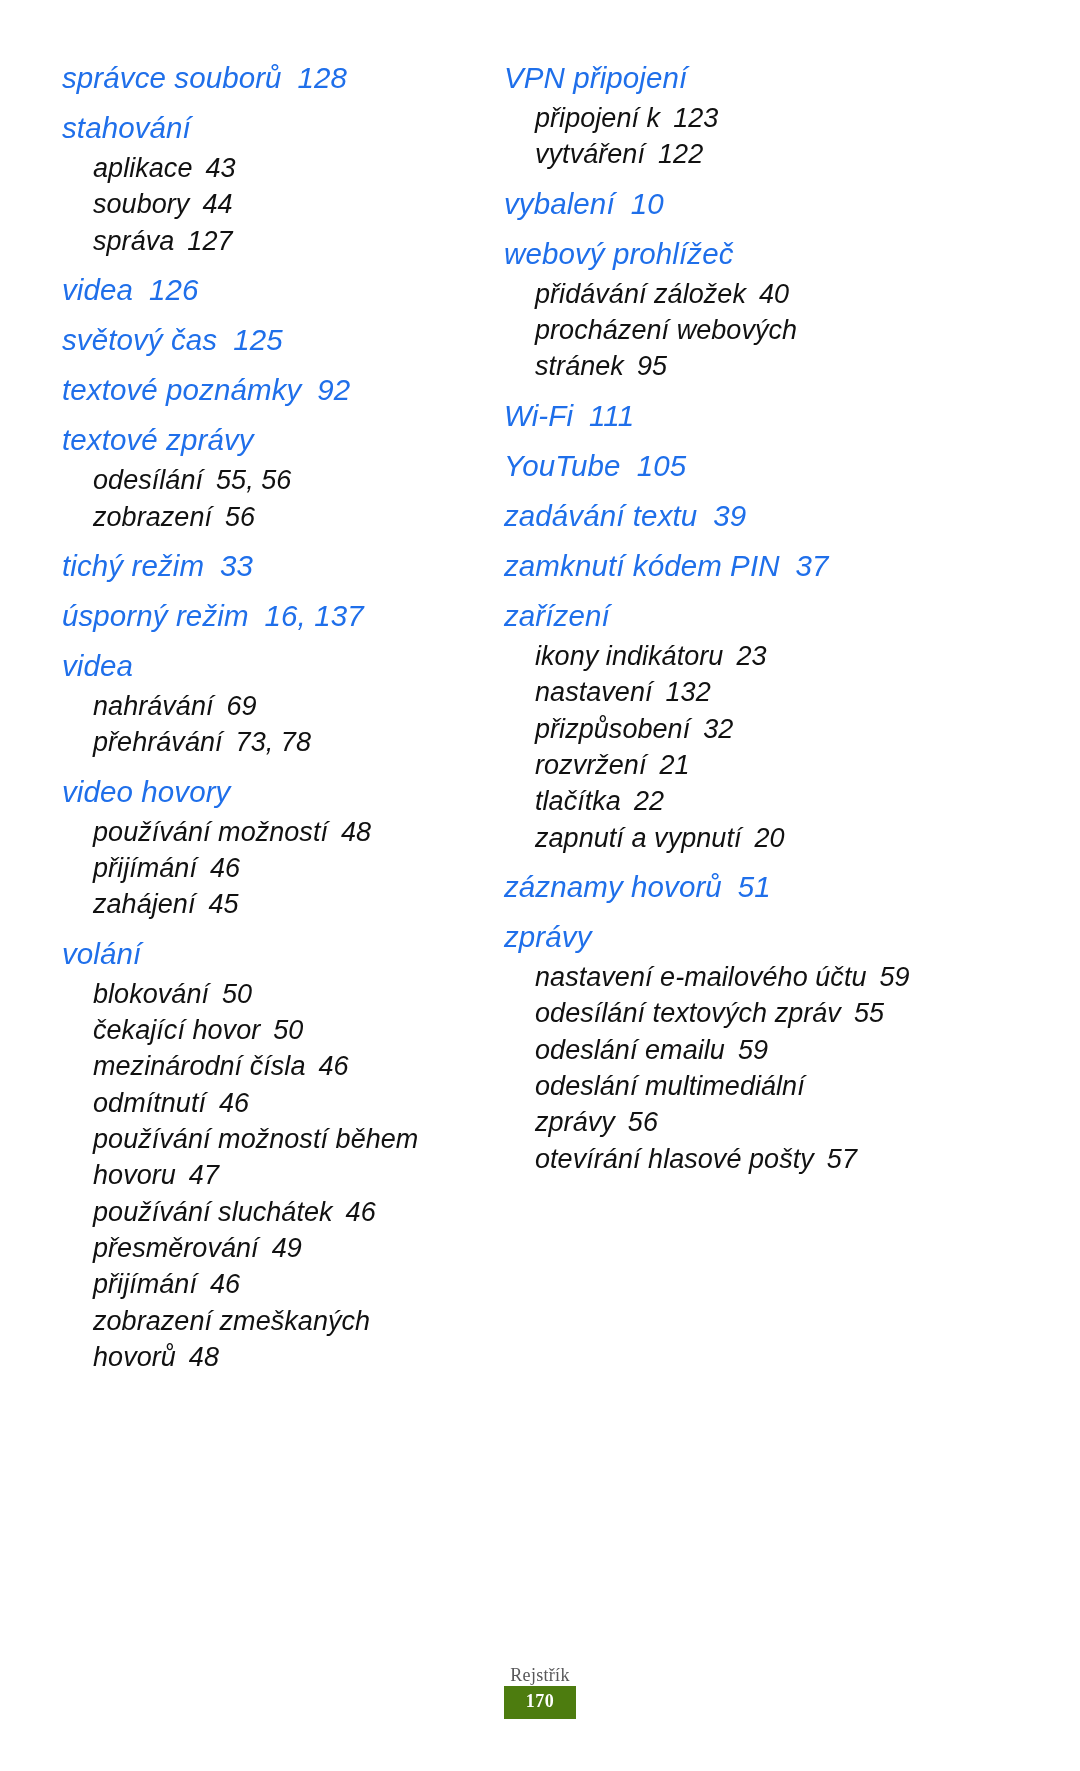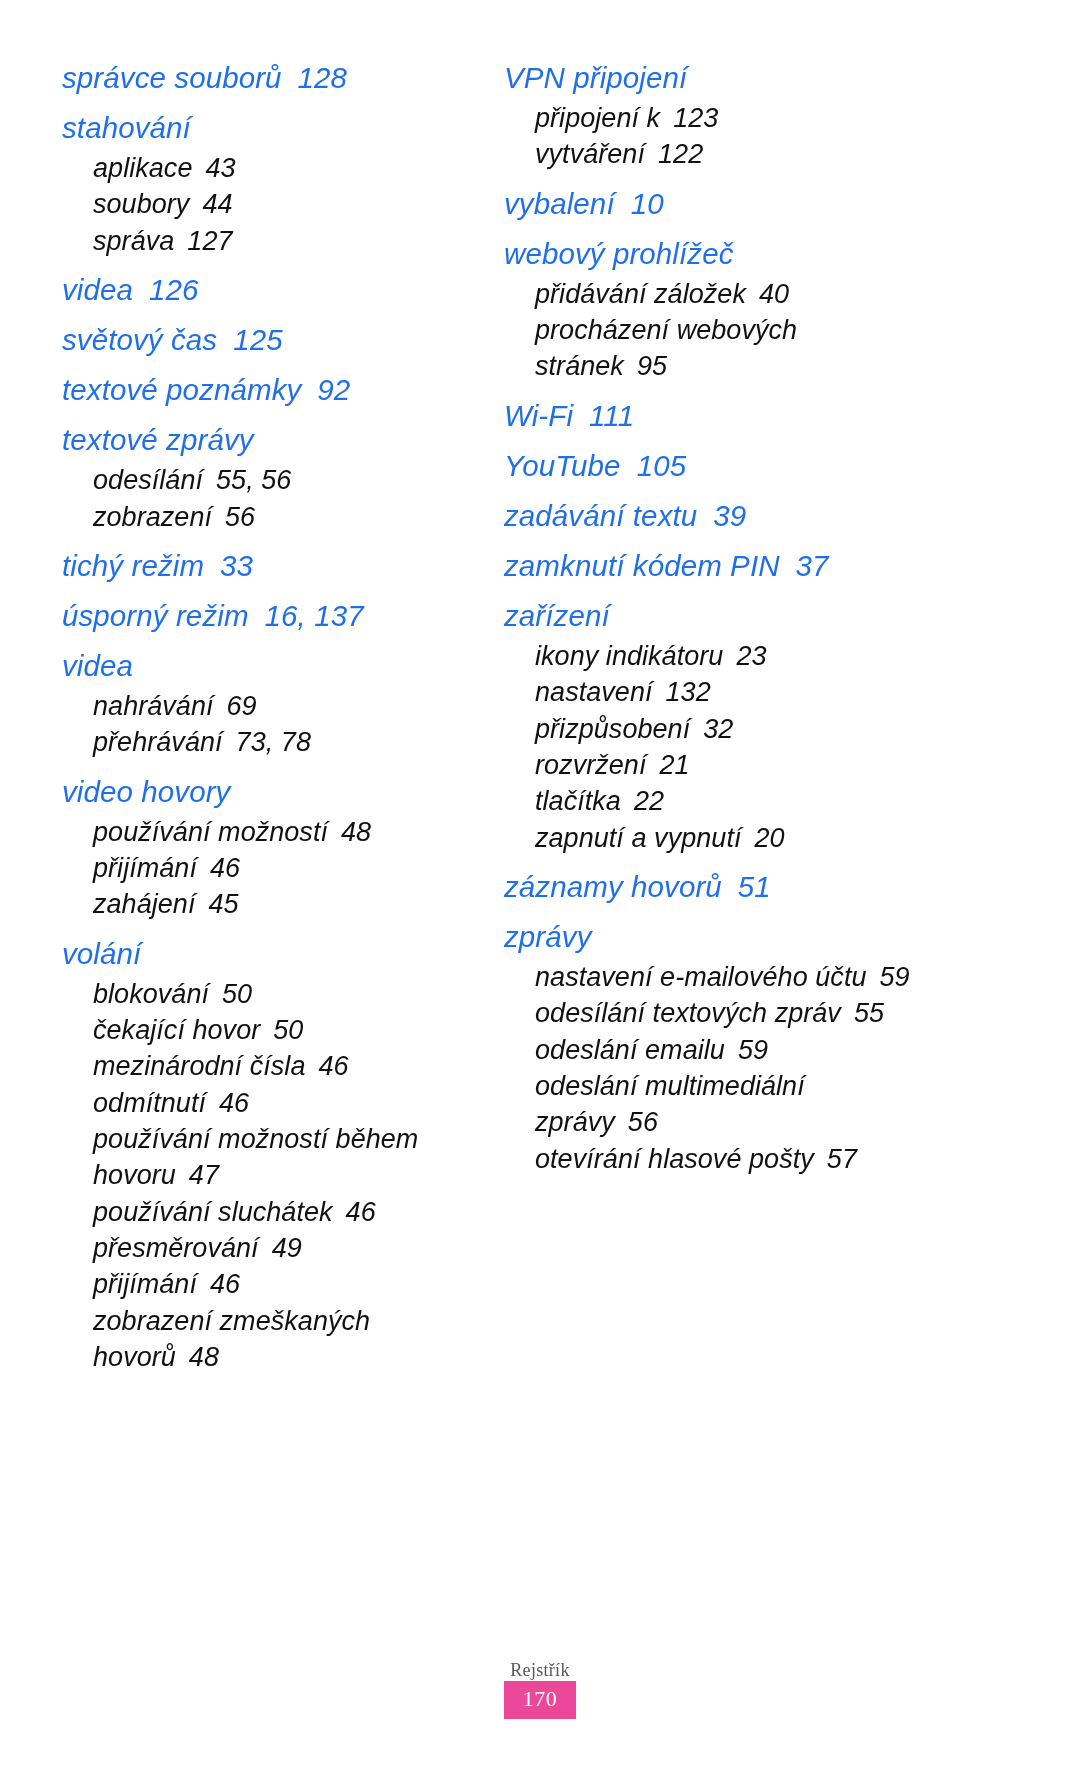--- a/index.html
+++ b/index.html
@@ -83,24 +83,24 @@
     color: #58585a;
     font-size: 18px;
     letter-spacing: 0.3px;
     font-family: "Liberation Serif", serif;
     margin-bottom: 0;
   }
   .footer-page {
     display: inline-block;
     min-width: 52px;
     padding: 5px 10px 7px 10px;
-    background: #ec4899;
+    background: #4d7c0f;
     color: #ffffff;
-    font-size: 22px;
-    font-weight: 400;
+    font-size: 18px;
+    font-weight: 700;
     letter-spacing: 0.5px;
     font-family: "Liberation Serif", serif;
   }
 </style>
 </head>
 <body>
 
 <div class="page">
   <div class="columns">
     <div class="column" id="col-0">

